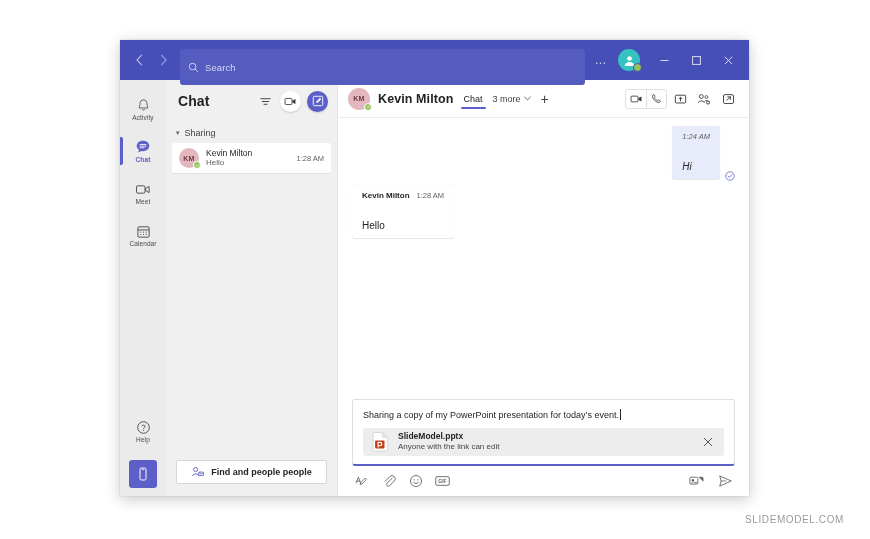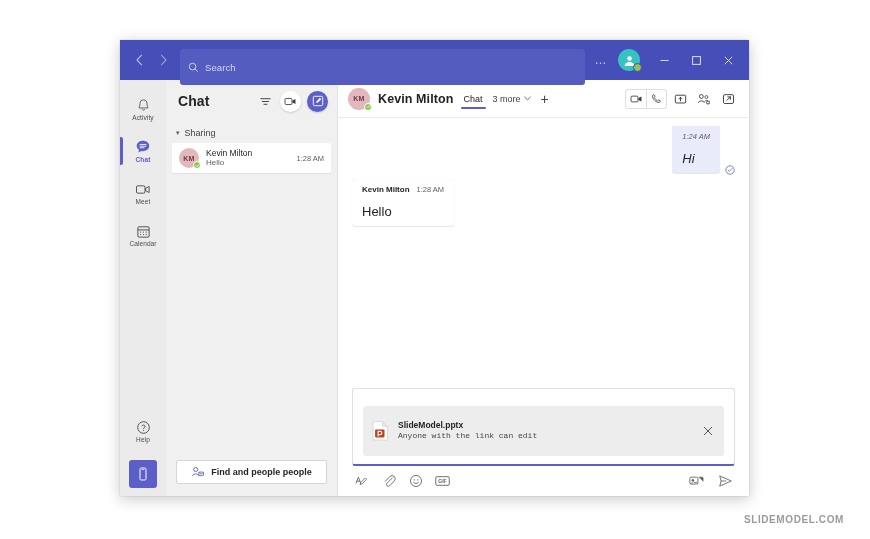--- a/index.html
+++ b/index.html
@@ -149,49 +149,49 @@
   .msg-row.out { justify-content: flex-end; }
   .bubble {
     border-radius: 3px; padding: 6px 10px 7px; max-width: 70%;
     box-shadow: 0 0.4px 0.9px rgba(0,0,0,0.10), 0 0 1px rgba(0,0,0,0.07);
   }
   .bubble.in { background:#fff; }
   .bubble.out { background:#e8ebfa;font-style:italic; }
   .b-meta { display:flex; align-items:baseline; gap: 7px; }
   .b-author { font-size: 8px; font-weight:bold; color:#252423; }
   .b-time { font-size: 7.5px; color:#605e5c; }
-  .b-text { font-size: 13px; color:#252423; margin-top: 10px; }
+  .b-text { font-size: 10px; color:#252423; margin-top: 20px; }
   .seen-ico { margin-left: 5px; align-self:flex-end; margin-bottom: -2px; }
 
   
   .compose-wrap { padding: 0 14px 8px; }
   .compose {
     border: 1px solid #e1dfdd; border-bottom: 2px solid #5b5fc7; border-radius: 3px;
     background:#fff; padding: 9px 10px 8px;
   }
   .compose-text { font-size: 9px; color:#252423; display:flex; align-items:center;}
   .caret { display:inline-block; width:1px; height: 11px; background:#252423; margin-left:1px; }
   .filecard {
-    margin-top: 8px; background:#ededed; border-radius: 3px; height: 50px;
+    margin-top: 8px; background:#ededed; border-radius: 3px; height: 28px;
     display:flex; align-items:center; padding: 0 9px; gap: 9px;
   }
   .ppt-ico { width: 17px; height: 20px; flex:0 0 auto; }
   .fc-main { flex:1; min-width:0;}
   .fc-name { font-size: 8.5px; font-weight:bold; color:#252423; line-height: 1.3;}
-  .fc-sub { font-size: 8px; color:#484644; line-height: 1.3; font-family: Liberation Mono, monospace;}
+  .fc-sub { font-size: 8px; color:#484644; line-height: 1.3;}
   .fc-x { width: 15px; height:15px; display:flex; align-items:center; justify-content:center; color:#424242; font-size:12px; }
   .compose-bar {
     display:flex; align-items:center; gap: 12px; padding: 7px 2px 0;
   }
   .cb-ico { width: 15px; height: 15px; display:flex; align-items:center; justify-content:center; color:#616161;}
   .cb-right { margin-left:auto; display:flex; align-items:center; gap: 14px; }
 
   .watermark {
     position:absolute; right: 26px; bottom: 14px;
-    font-size: 10px; color:#9a9a9a; letter-spacing: .6px; font-weight: bold;
+    font-size: 10px; color:#9a9a9a; letter-spacing: .6px;
   }
   svg { display:block; }
 </style>
 </head>
 <body>
 
 <div id="root">
 
   <div class="window">
 
@@ -473,20 +473,24 @@
                 <span class="b-time">1:28 AM</span>
               </div>
               <div class="b-text">Hello</div>
             </div>
           </div>
 
         </div>
 
         <div class="compose-wrap">
           <div class="compose">
+            <div class="compose-text">
+              <span>Sharing a copy of my PowerPoint presentation for today’s event.</span>
+                <span class="caret"></span>
+            </div>
 
             <div class="filecard">
               <span class="ppt-ico">
                 <svg width="17" height="20" viewBox="0 0 17 20">
                   <path d="M1 1.6 a1 1 0 0 1 1 -1 H10.4 L15.6 5.6 V18 a1 1 0 0 1 -1 1 H2 a1 1 0 0 1 -1 -1 Z" fill="#ffffff" stroke="#d0d0d0" stroke-width="0.8"></path>
                   <path d="M10.4 0.6 L15.6 5.6 H11.4 a1 1 0 0 1 -1 -1 Z" fill="#e8e8e8" stroke="#d0d0d0" stroke-width="0.6"></path>
                   <rect x="3.1" y="8.4" width="9.4" height="8" rx="0.9" fill="#c43e1c"></rect>
                   <path d="M6.1 10.3 H8.1 a1.7 1.7 0 0 1 0 3.4 H6.1 Z M6.1 13.7 V14.9" stroke="#ffffff" stroke-width="1.15" fill="none" stroke-linecap="round" stroke-linejoin="round"></path>
                 </svg>
               </span>

